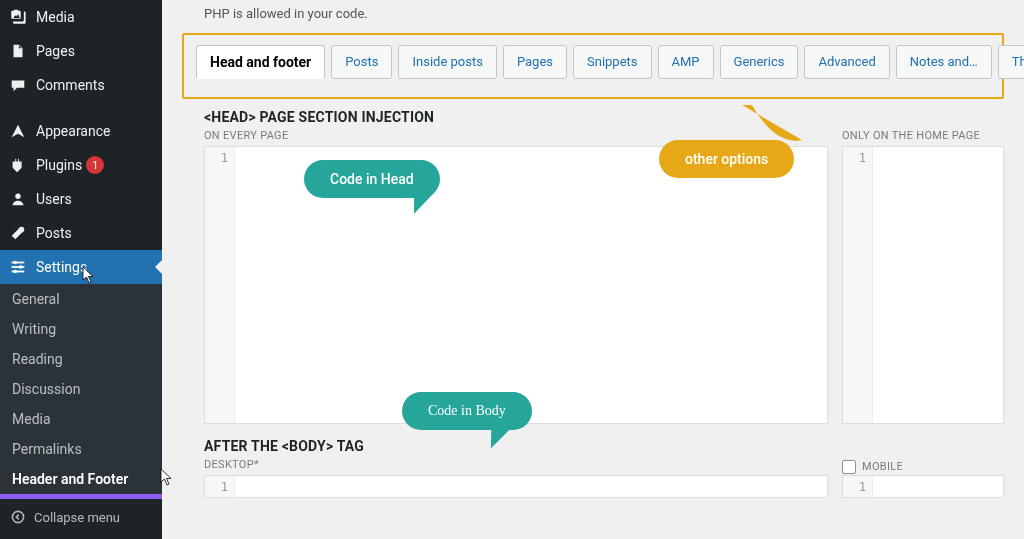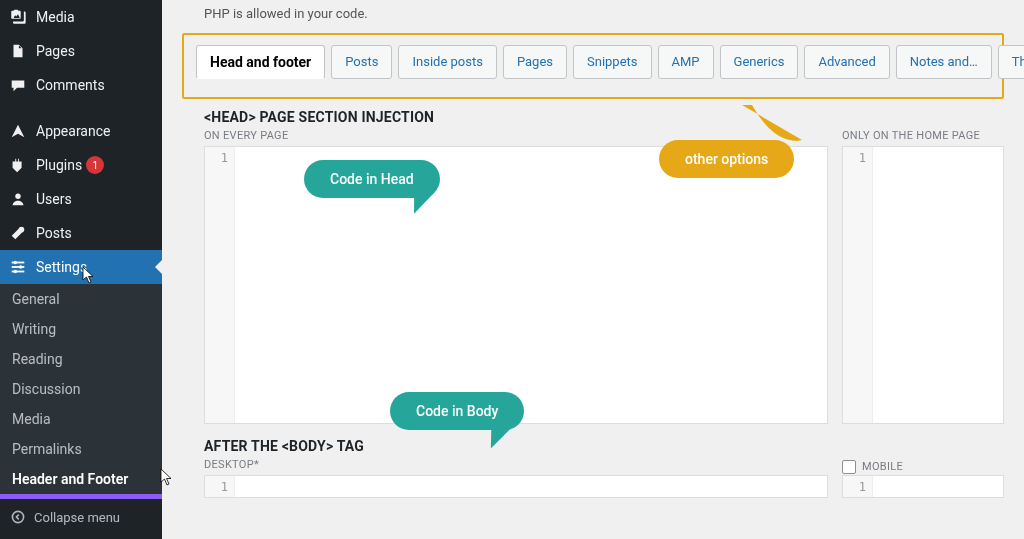--- a/index.html
+++ b/index.html
@@ -201,21 +201,21 @@
         <div class="editor short">
           <div class="gutter">1</div>
           <div class="editor-area"></div>
         </div>
       </div>
     </div>
 
     <div class="callout teal" style="left:142px; top:160px;">Code in Head</div>
     <div class="tail-head"></div>
 
-    <div class="callout teal" style="left:228px; top:392px;">Code in Body</div>
+    <div class="callout teal" style="left:240px; top:392px;font-family:Liberation Serif, serif;">Code in Body</div>
     <div class="tail-body"></div>
 
     <div class="callout orange" style="left:497px; top:140px;">other options</div>
     <div class="tail-other">
       <svg viewBox="0 0 60 40">
           <path d="M 0 0 L 60 35 L 55 36 Q 30 36 10 0 Z" fill="#e6a817"></path>
         </svg>
     </div>
   </div>
 </div>

